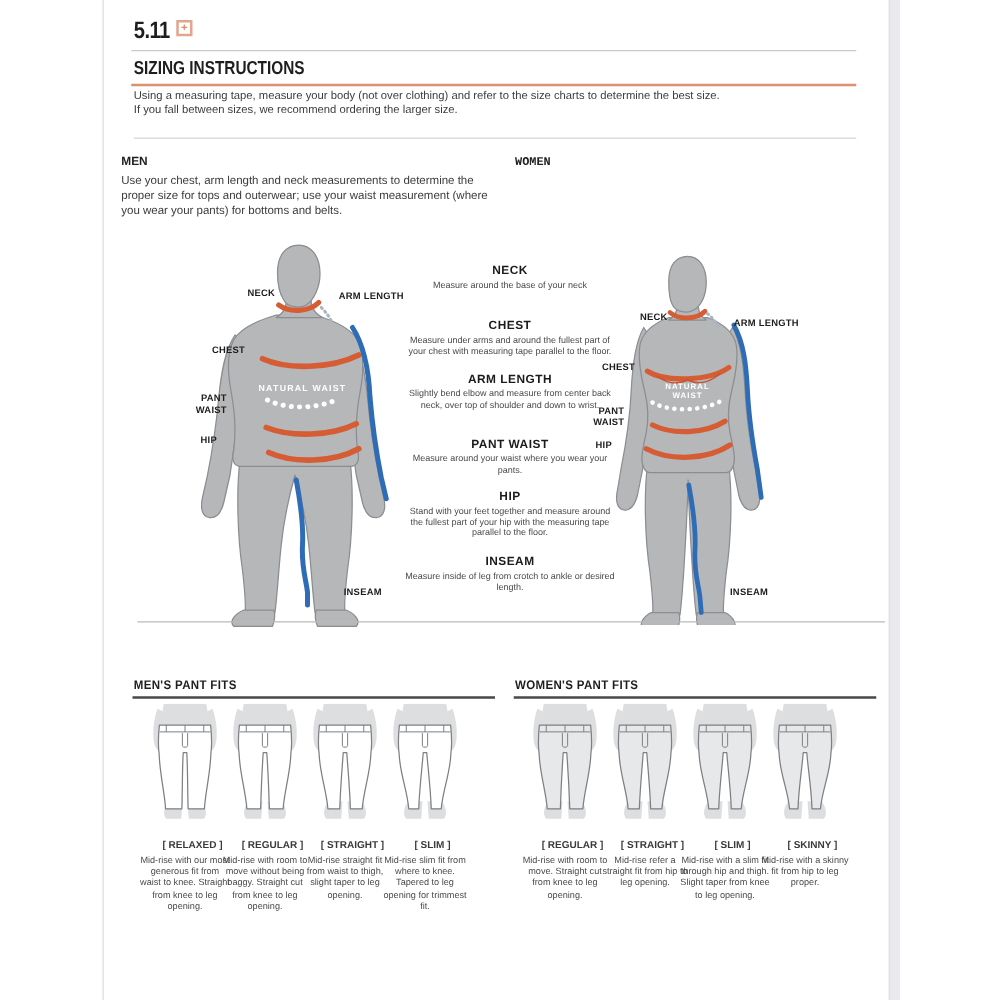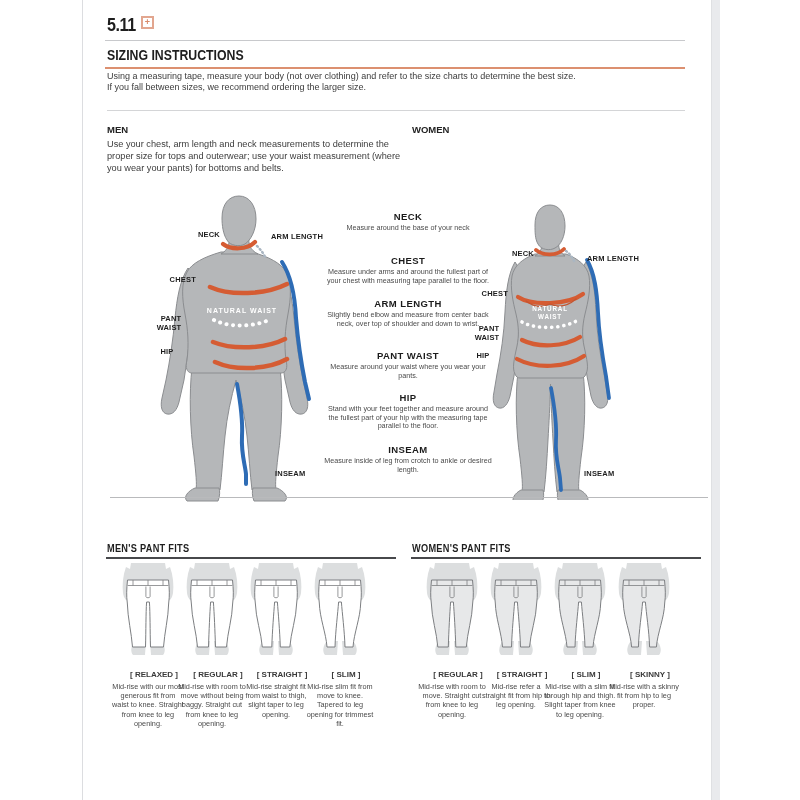--- a/index.html
+++ b/index.html
@@ -12,22 +12,22 @@
   .logo-icon{display:inline-block;width:9px;height:9px;border:2px solid #e2a68f;margin-left:0px;position:relative;top:1px;
     color:#d98a6a;font-size:9px;font-weight:bold;line-height:9px;text-align:center;}
   .rule{position:absolute;left:105px;width:580px;height:1px;background:#c8c9cc;}
   .rule-logo{top:40px;}
   .rule-intro{top:110px;background:#d4d5d7;left:107px;width:578px;}
   .page-title{position:absolute;left:107px;top:46px;margin:0;font-size:15px;font-weight:800;letter-spacing:0;
     transform:scaleX(.82);transform-origin:left top;white-space:nowrap;}
   .rule-orange{position:absolute;left:105px;top:67px;width:580px;height:2px;background:#dc9070;}
   .intro{position:absolute;left:107px;top:71px;margin:0;font-size:9px;line-height:10.5px;color:#3c3c3c;}
   .col{position:absolute;top:124px;}
-  .col-men{left:107px;width:302px;}
-  .col-women{left:412px;width:292px;}
+  .col-men{left:97px;width:302px;}
+  .col-women{left:412px;width:292px;font-family:Liberation Mono, monospace;}
   .col h2{margin:0 0 3px 0;font-size:9.5px;font-weight:bold;color:#222;}
   .col p{margin:0;font-size:9.2px;line-height:12px;color:#3c3c3c;}
   .diagram{position:absolute;left:0;top:0;width:800px;height:800px;pointer-events:none;}
   .ground-line{position:absolute;left:110px;top:497px;width:598px;height:1px;background:#b9babc;}
   .fig-label{position:absolute;font-size:7.5px;font-weight:bold;color:#1d1d1d;letter-spacing:.2px;white-space:nowrap;line-height:8.5px;}
   .fig-label.r{transform:translateX(-100%);text-align:right;}
   .fig-label.c{transform:translateX(-50%);text-align:right;}
   .m-col{position:absolute;left:323px;top:0;width:170px;}
   .m-block{position:absolute;left:0;width:170px;text-align:center;}
   .m-name{font-size:9.5px;font-weight:bold;letter-spacing:.4px;color:#1b1b1b;}
@@ -248,21 +248,21 @@
             <g fill="#ffffff" stroke="#7d7f82" stroke-width="1" stroke-linejoin="round">
               <path d="M11.5,17 L52.5,17 C53.4,26 53.7,33 52.7,40 C52.3,55 46.0,70 45.0,84 L37.0,84 C36.5,68 34.2,50 33.4,39 L30.6,39 C29.8,50 27.5,68 27.0,84 L19.0,84 C18.0,70 11.7,55 11.3,40 C10.3,33 10.6,26 11.5,17 Z"></path>
             </g>
             <g fill="none" stroke="#7d7f82" stroke-width="0.8">
               <path d="M11.7,22.5 L52.3,22.5"></path>
               <path d="M17,17 L17,22.5 M32,17 L32,22.5 M47,17 L47,22.5"></path>
               <path d="M29.9,23.5 L29.9,33.5 C29.9,35.2 34.1,35.2 34.1,33.5 L34.1,23.5"></path>
             </g>
           </svg></div>
         <div class="fit-name">[ SLIM ]</div>
-        <div class="fit-desc">Mid-rise slim fit from move to knee. Tapered to leg opening for trimmest fit.</div>
+        <div class="fit-desc">Mid-rise slim fit from where to knee. Tapered to leg opening for trimmest fit.</div>
       </div>
     </div>
 
   <h3 class="fits-title women">WOMEN'S PANT FITS</h3>
   <div class="fits-underline women"></div>
   <div class="fit-row women" id="womens-fit-row">
       <div class="fit-cell">
         <div class="pant-illo"><svg width="64" height="94" viewBox="0 0 64 94">
             <g fill="#dcdedf">
               <path d="M15,0 L49,0 L51,12 C52,20 51,26 50,32 L14,32 C13,26 12,20 13,12 Z"></path>

